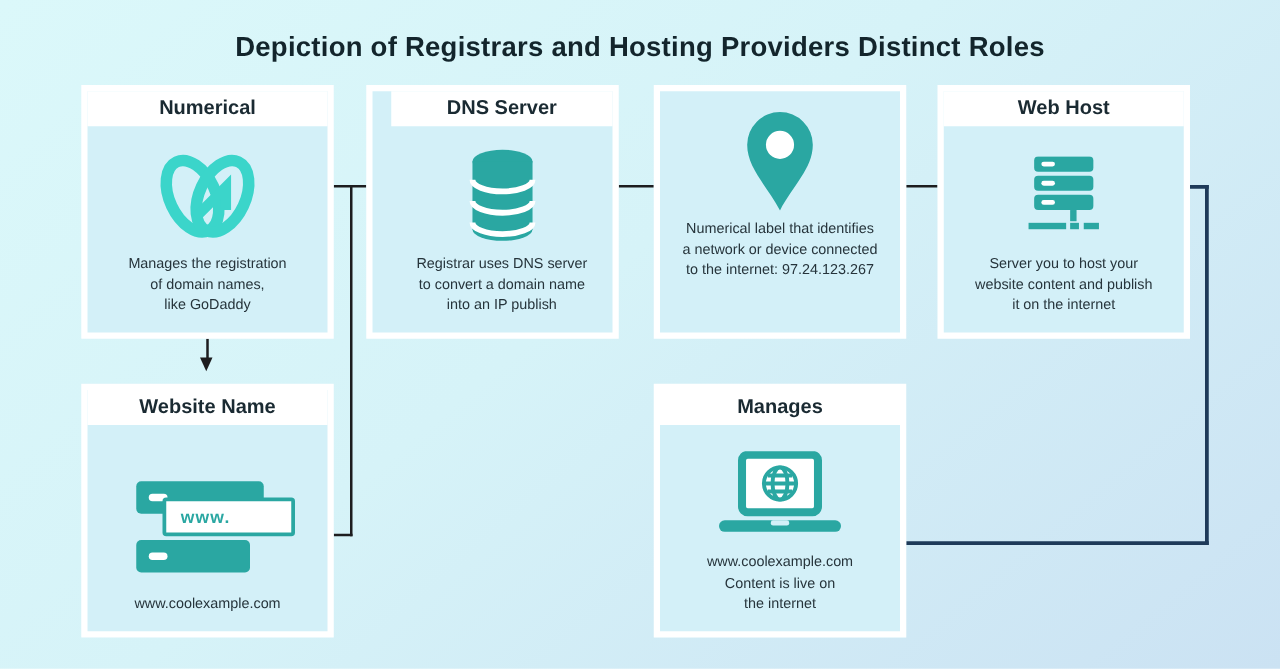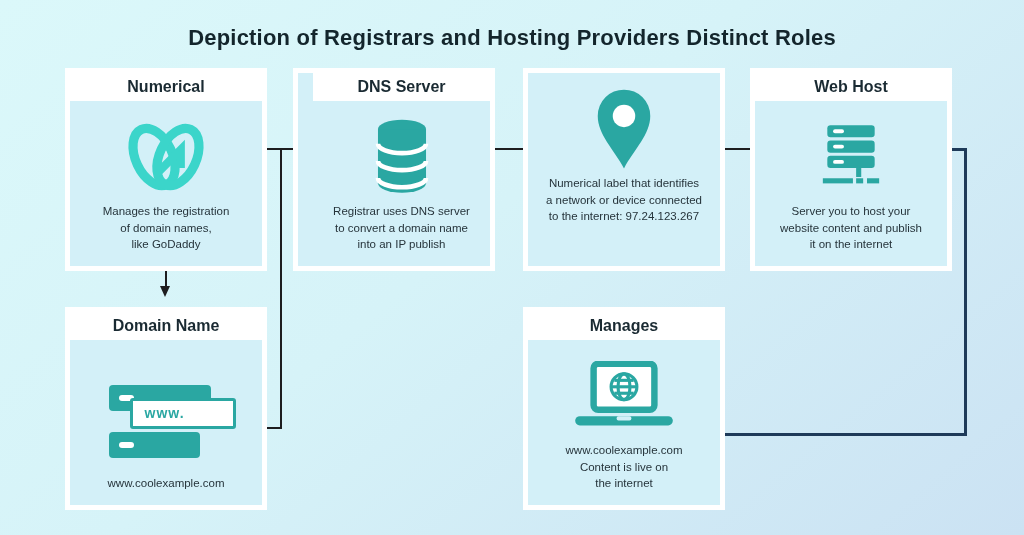--- a/index.html
+++ b/index.html
@@ -171,21 +171,21 @@
           </g>
         </svg>
       </div>
       <div class="desc">Server you to host your
 website content and publish
 it on the internet</div>
     </div>
   </div>
 
   <div class="box b-domain">
-    <div class="box-header">Domain Name</div>
+    <div class="box-header">Website Name</div>
     <div class="box-body">
       <div class="icon-wrap">
         <div class="domain-icon">
           <div class="dbar" style="left:0; top:0; width:102px;">
               <div class="dbar-dash"></div>
             </div>
           <div class="wwwbox"><span>www.</span></div>
           <div class="dbar" style="left:0; top:47px; width:91px;">
               <div class="dbar-dash"></div>
             </div>

